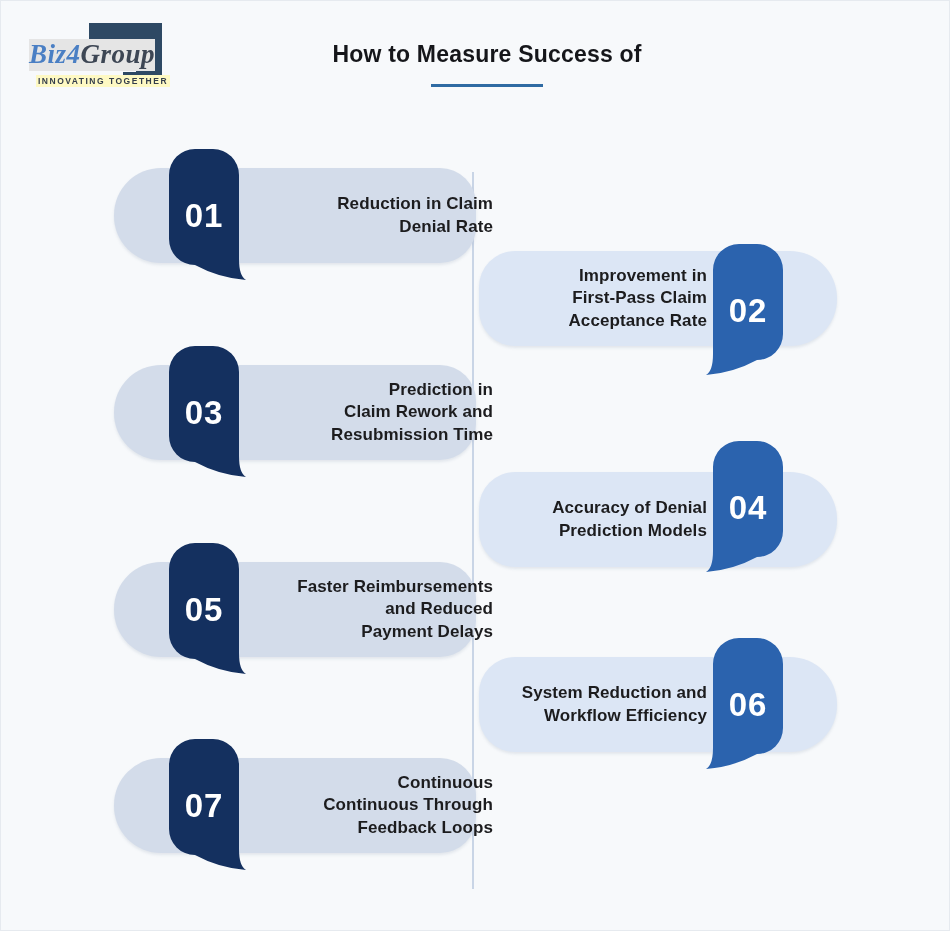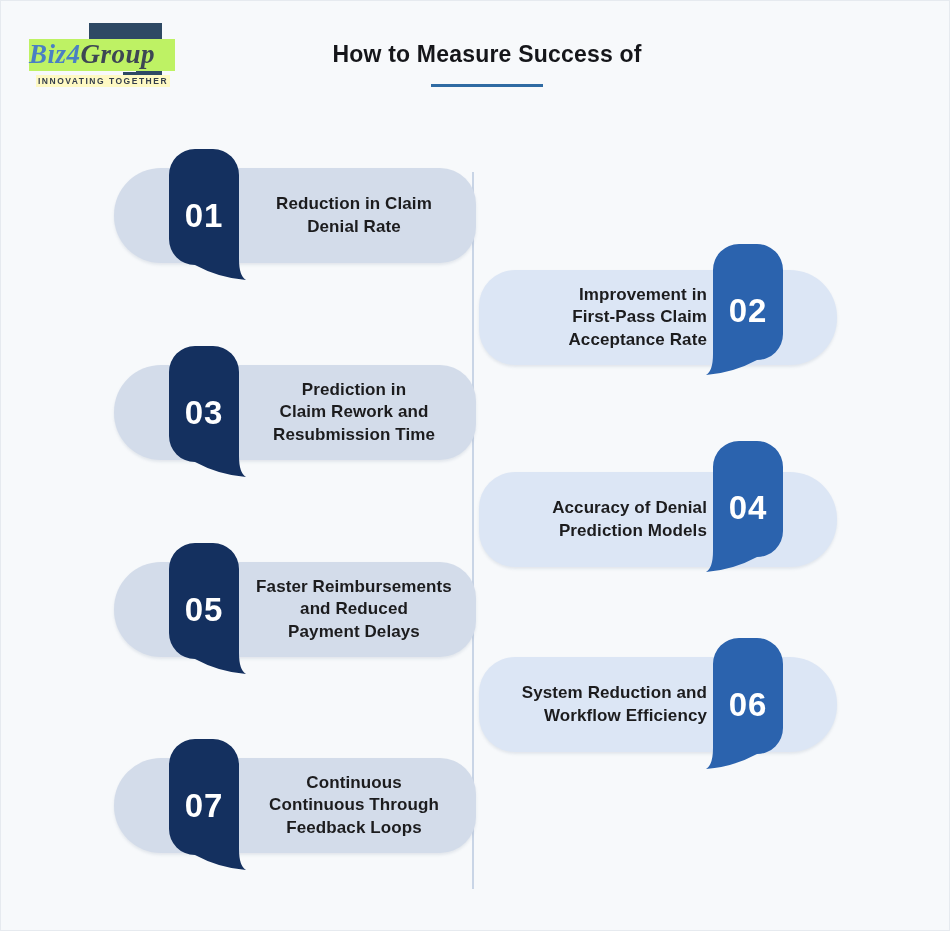--- a/index.html
+++ b/index.html
@@ -8,21 +8,21 @@
     position:relative;width:948px;height:929px;margin:0 auto;
     background:var(--background,#f7f9fb);border:1px solid #e6eaef;overflow:hidden;
   }
 
   
   .logo{position:absolute;left:28px;top:20px;width:145px;height:70px;}
   .logo-top-bar{position:absolute;left:60px;top:2px;width:36px;height:25px;background:var(--logo-navy);}
   .logo-bracket{position:absolute;left:94px;top:2px;width:39px;height:62px;box-sizing:border-box;
     border:solid var(--logo-navy);border-width:25px 26px 13px 0;background:transparent;}
   .logo-wordmark{position:absolute;left:0;top:18px;font:italic 700 27px "Liberation Serif",serif;
-    background:#bef264;padding:0 20px 1px 0;letter-spacing:0.5px;white-space:nowrap;}
+    background:#e5e5e5;padding:0 0 1px 0;letter-spacing:0.5px;white-space:nowrap;}
   .lw-blue{color:var(--logo-blue);}
   .lw-gray{color:var(--logo-gray);}
   .logo-tagline{position:absolute;left:7px;top:54px;font-size:8.5px;font-weight:700;
     letter-spacing:1.5px;color:#333d4b;background:#fef9c3;padding:1px 2px;white-space:nowrap;}
 
   
   .header{position:absolute;top:38px;left:12px;width:100%;text-align:center;}
   .title-line1{font-size:23px;font-weight:600;color:#15161a;line-height:30px;letter-spacing:0.2px;}
   .title-line2{font-size:23px;font-weight:700;color:#15161a;line-height:32px;letter-spacing:0.2px;}
   .title-hl{color:var(--title-blue);}
@@ -37,26 +37,26 @@
 
   .badge{position:absolute;width:77px;height:131px;}
   .badge-left{left:168px;}
   .badge-right{left:705px;}
   .badge .badge-shape-left{fill:var(--navy);}
   .badge .badge-shape-right{fill:var(--blue);}
   .badge text{font-family:"Liberation Sans",sans-serif;font-size:33px;font-weight:700;fill:#ffffff;letter-spacing:1px;}
 
   .step-text{position:absolute;height:95px;display:flex;flex-direction:column;justify-content:center;
     white-space:pre-line;font-size:17px;font-weight:600;line-height:22.5px;color:var(--text-dark);letter-spacing:0.1px;}
-  .text-left{left:238px;width:230px;text-align:center;}
+  .text-left{left:262px;width:230px;text-align:right;}
   .text-right{left:484px;width:222px;text-align:right;}
 
   
   .i1 .pill,.i1 .step-text{top:167px;} .i1 .badge{top:148px;}
-  .i2 .pill,.i2 .step-text{top:269px;} .i2 .badge{top:243px;}
+  .i2 .pill,.i2 .step-text{top:250px;} .i2 .badge{top:243px;}
   .i3 .pill,.i3 .step-text{top:364px;} .i3 .badge{top:345px;}
   .i4 .pill,.i4 .step-text{top:471px;text-align:right;} .i4 .badge{top:440px;}
   .i5 .pill,.i5 .step-text{top:561px;} .i5 .badge{top:542px;}
   .i6 .pill,.i6 .step-text{top:656px;} .i6 .badge{top:637px;}
   .i7 .pill,.i7 .step-text{top:757px;} .i7 .badge{top:738px;}
 </style>
 </head>
 <body>
 
 <div id="canvas">

